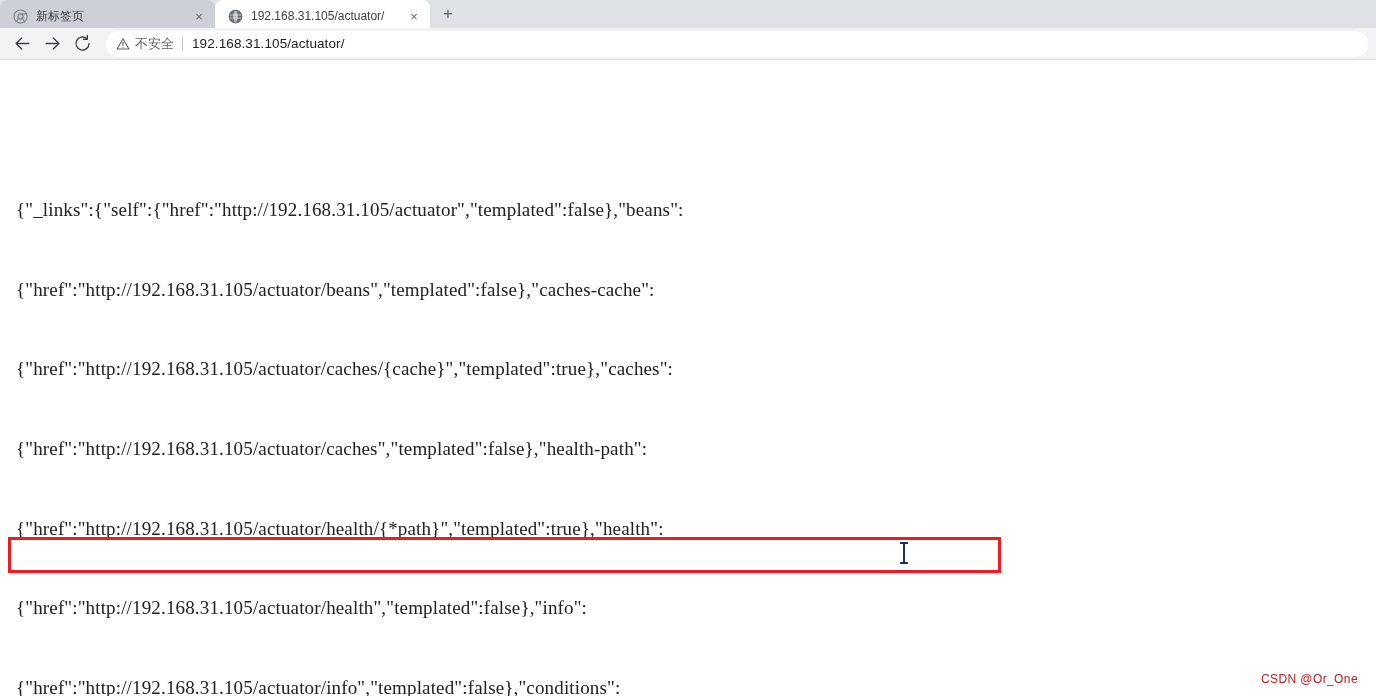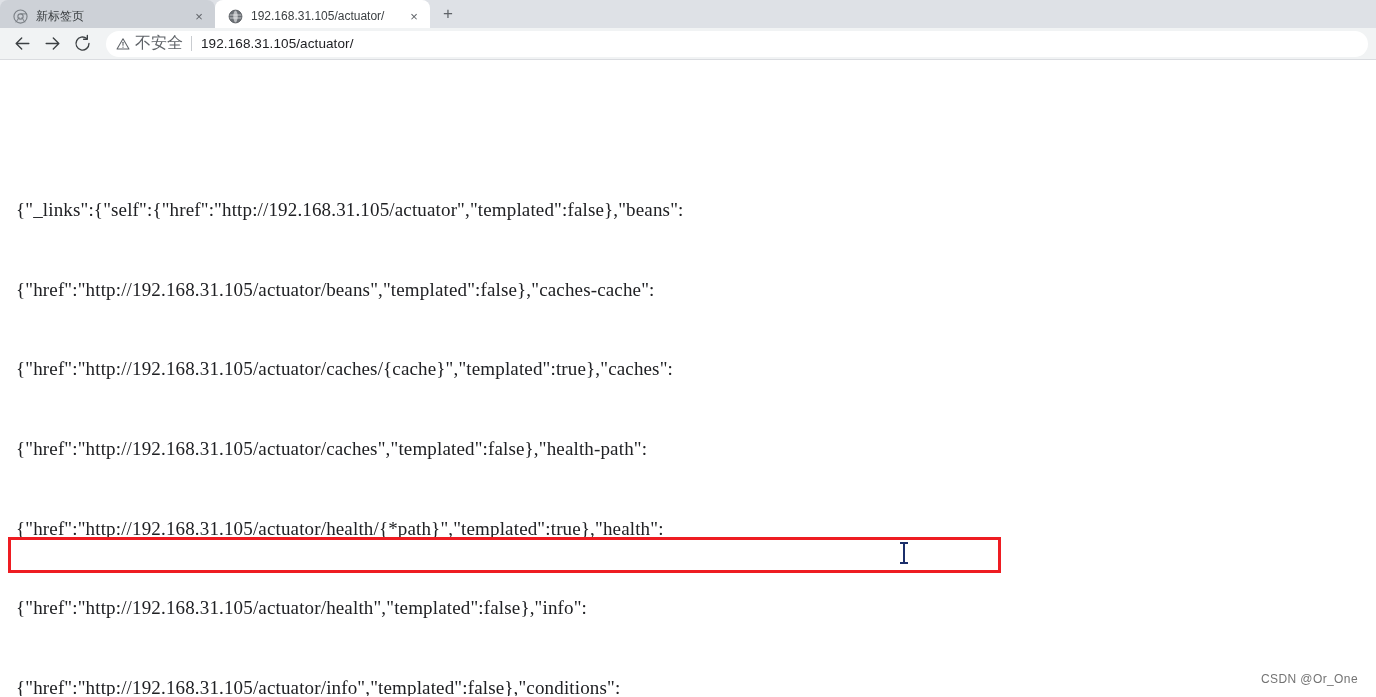--- a/index.html
+++ b/index.html
@@ -102,21 +102,21 @@
     padding: 0 10px;
     margin-left: 8px;
     font-size: 13px;
     color: #202124;
     position: relative;
   }
   .omnibox-warning {
     display: flex;
     align-items: center;
     color: #5f6368;
-    font-size: 16px;
+    font-size: 13px;
     flex: 0 0 auto;
     text-align: right;
   }
   .warn-icon { margin-right: 5px; display:flex; align-items:center; }
   .omni-sep {
     width: 1px; height: 15px;
     background: #c9ccd0;
     margin: 0 9px 0 8px;
     flex: 0 0 1px;
   }
@@ -179,21 +179,21 @@
   }
   .caret::before { top: 0; }
   .caret::after { bottom: 0; }
 
   .watermark {
     position: absolute;
     right: 18px;
     bottom: 10px;
     font-family: "Liberation Sans", sans-serif;
     font-size: 12px;
-    color: #737373;
+    color: #b91c1c;
     letter-spacing: 0.4px;
     text-align: center;
   }
 </style>
 </head>
 <body>
 
 <div class="browser">
 
   <div class="tabstrip">

